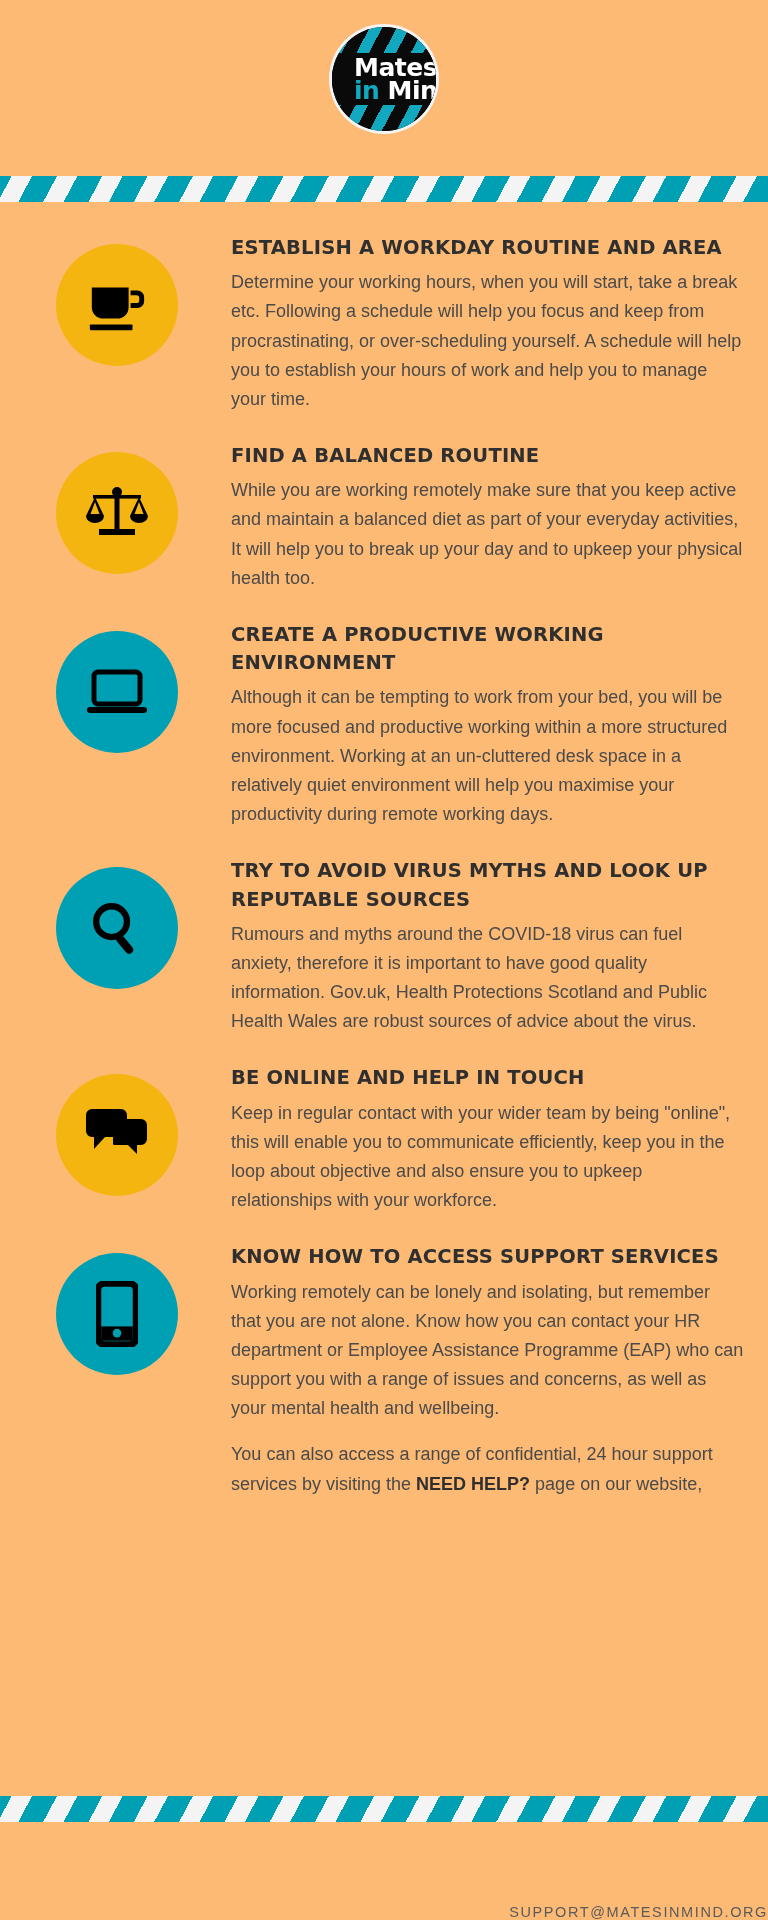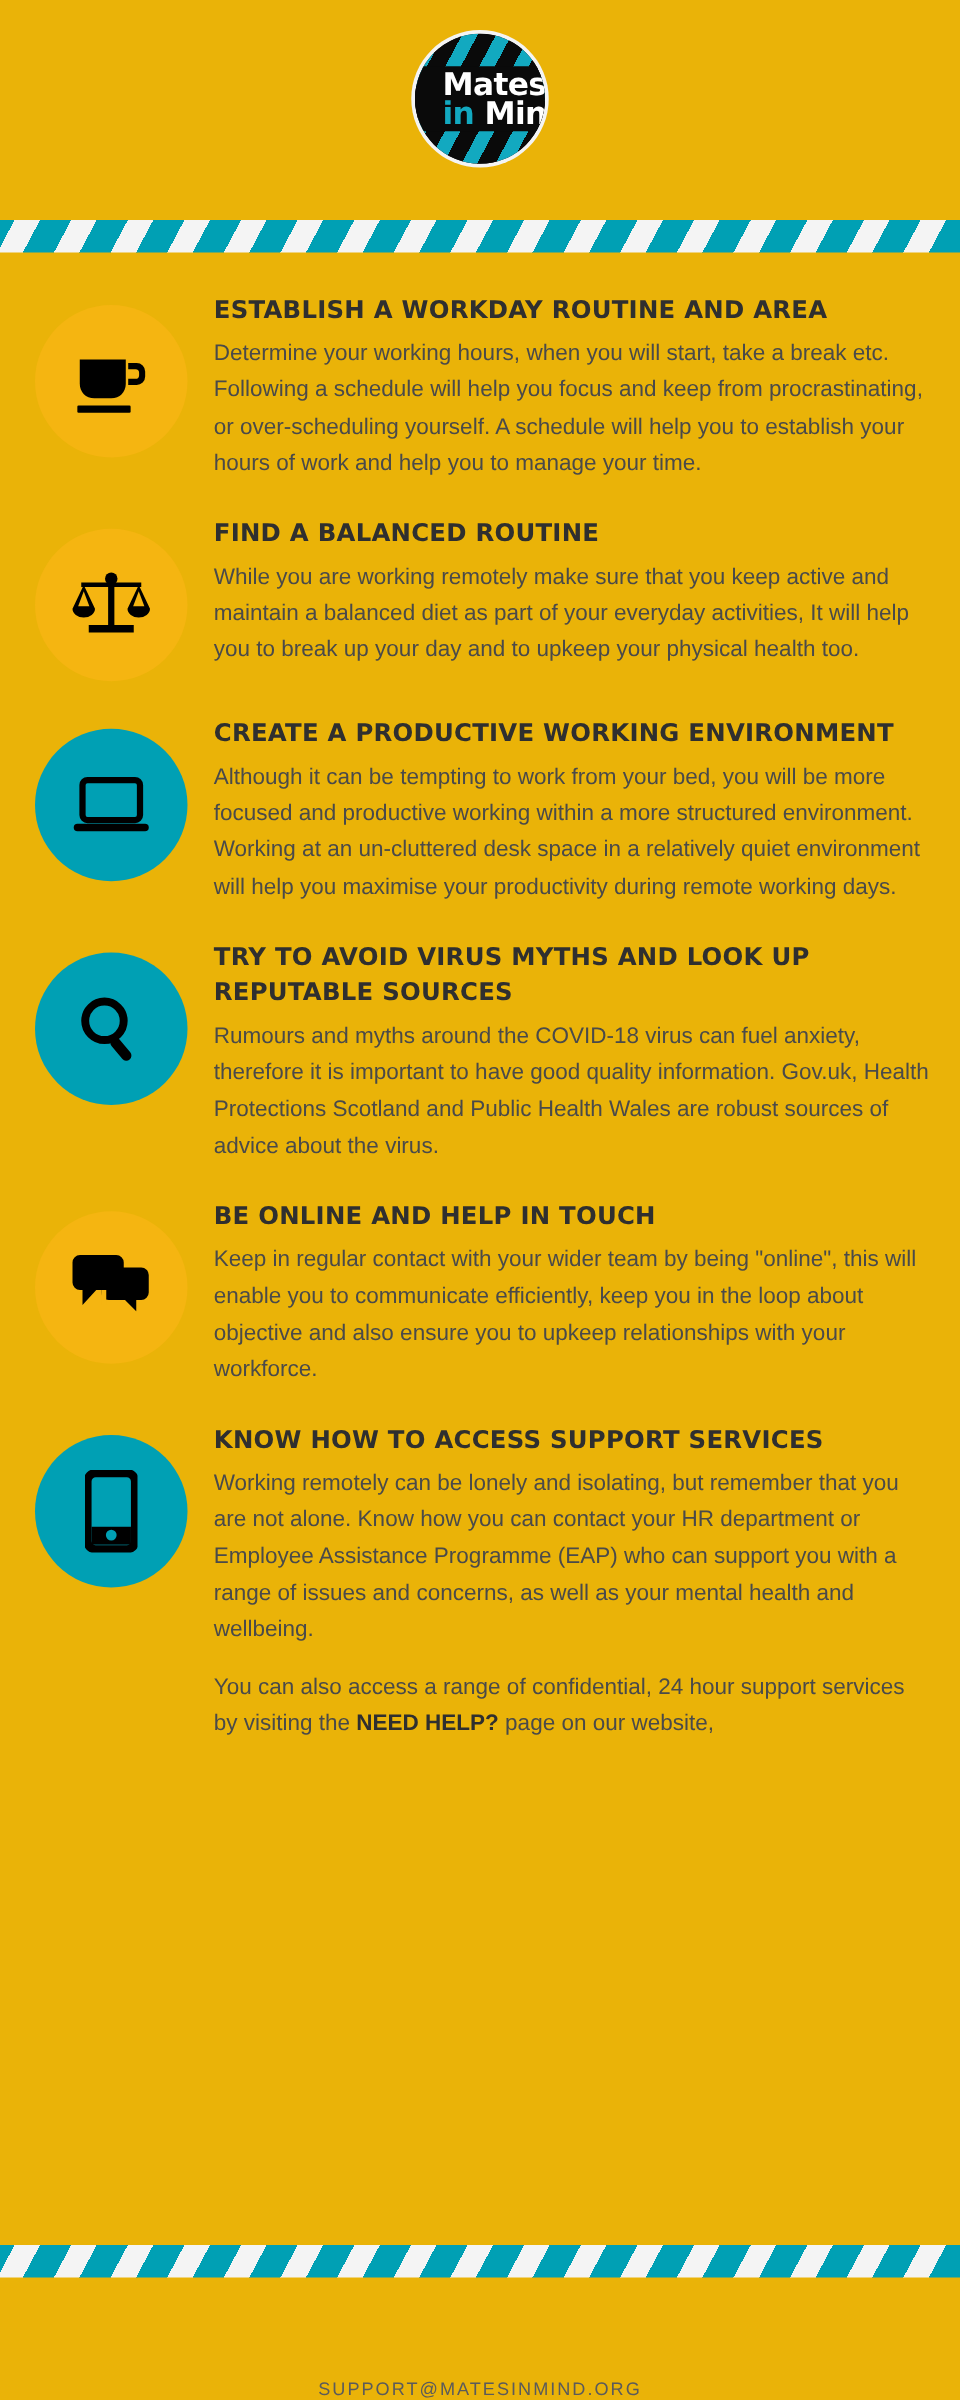--- a/index.html
+++ b/index.html
@@ -10,21 +10,21 @@
     height: 1920px;
     background: #f4f4f4;
     font-family: "Liberation Sans", sans-serif;
     overflow: hidden;
   }
 
   .page {
     position: relative;
     width: 768px;
     height: 1920px;
-    background: #eab308;
+    background: #fdba74;
     display: flex;
     flex-direction: column;
   }
 
   
   .logo-wrap {
     display: flex;
     justify-content: center;
     padding-top: 27px;
   }
@@ -106,22 +106,23 @@
   .band-bottom { margin-top: 10px; }
 
   
   .tips {
     padding: 26px 0 0 0;
     flex: 1;
   }
   .tip {
     display: flex;
     align-items: flex-start;
-    padding: 0 24px 0 28px;
+    padding: 0 24px 0 56px;
     margin-bottom: 22px;
+    gap: 32px;
   }
   .icon-circle {
     flex: 0 0 auto;
     width: 122px;
     height: 122px;
     border-radius: 50%;
     display: flex;
     align-items: center;
     justify-content: center;
     margin-top: 16px;
@@ -145,21 +146,21 @@
     font-size: 18px;
     color: #4a4a4a;
     line-height: 1.62;
     font-family: "Liberation Sans", sans-serif;
   }
   .tip-text + .tip-text { margin-top: 17px; }
   .tip-text b { font-weight: bold; color: #2f2f2f; }
 
   
   .footer {
-    text-align: center;
+    text-align: right;
     padding-top: 82px;
   }
   .footer-email {
     font-size: 14.5px;
     letter-spacing: 1.6px;
     color: #5b5b5b;
     font-family: "Liberation Sans", sans-serif;
   }
 </style>
 </head>

